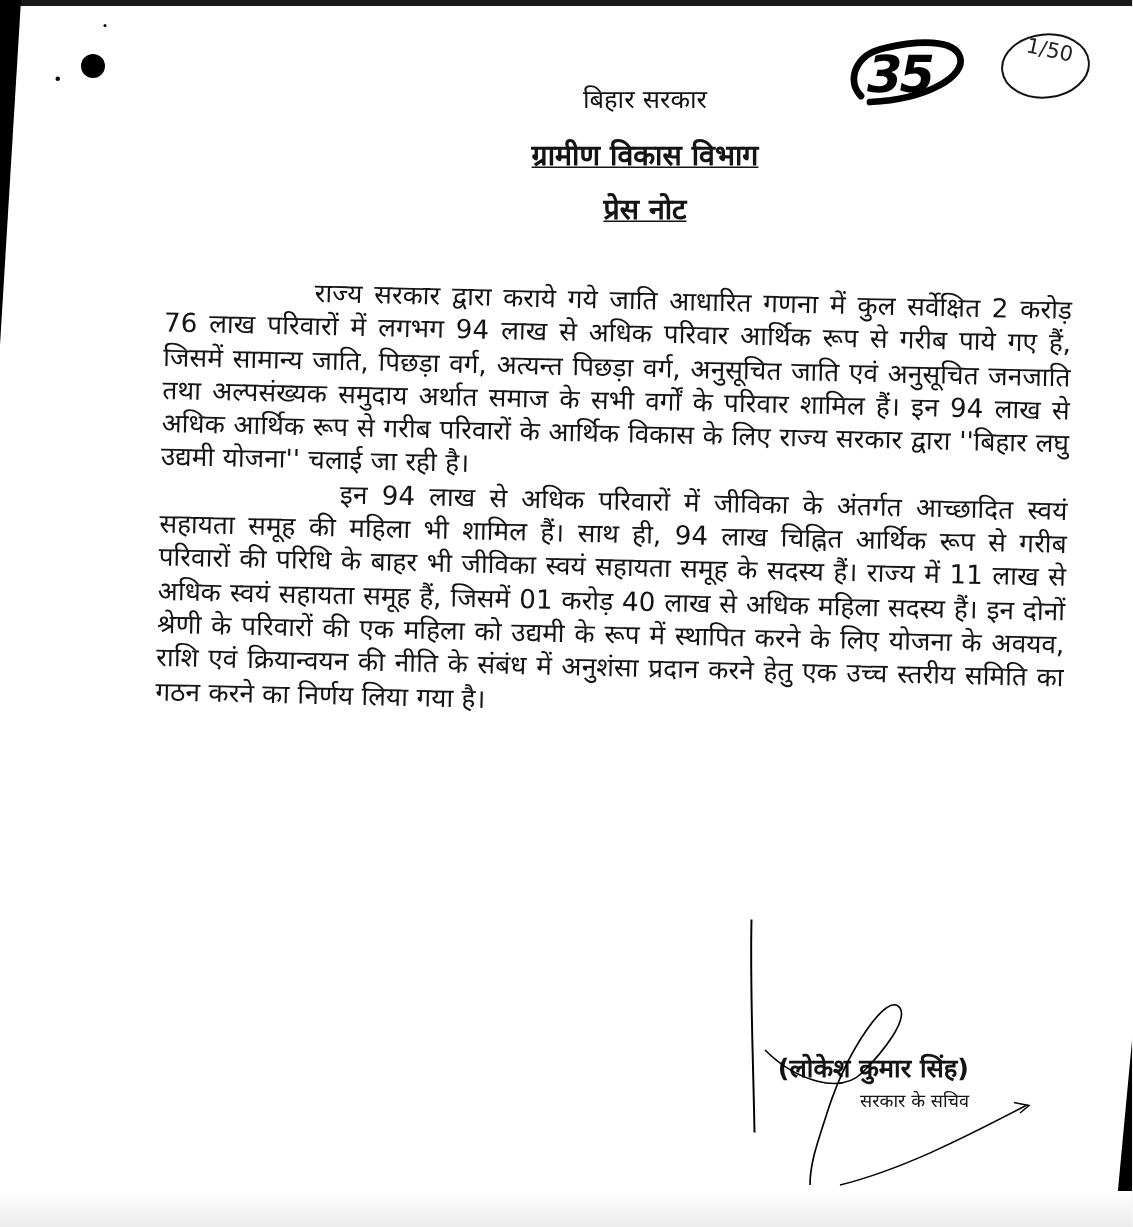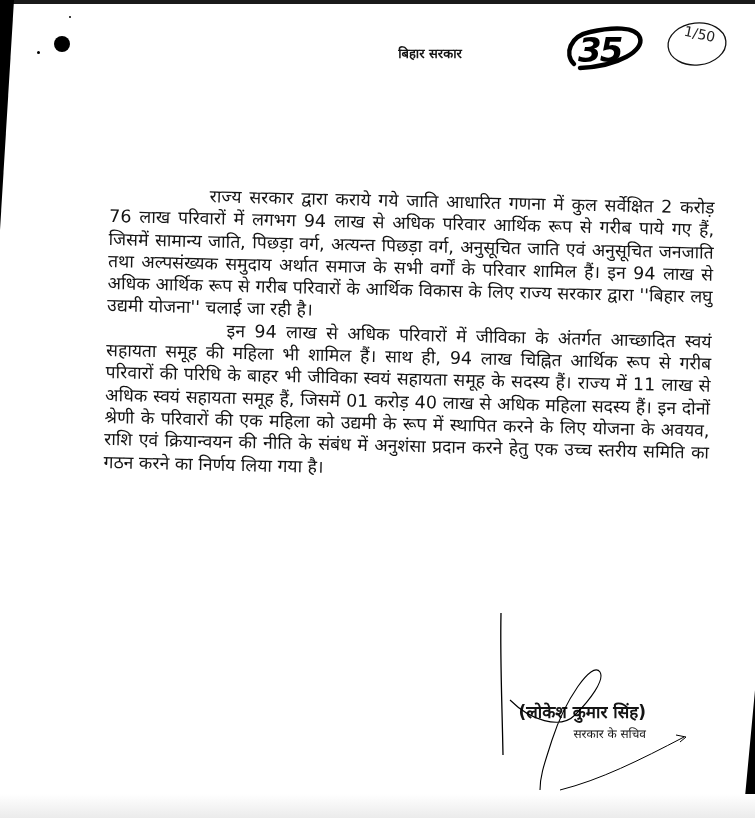--- a/index.html
+++ b/index.html
@@ -62,23 +62,23 @@
     background: #000;
   }
 
   .header {
     position: absolute;
     left: 300px; top: 40px;
     width: 260px;
     text-align: center;
   }
   .header .line1 {
-    font-size: 13px;
-    font-weight: bold;
-    margin-top: 4px;
+    font-size: 17px;
+    font-weight: normal;
+    margin-top: 14px;
     height: 30px;
   }
   .header .line2 {
     font-size: 19px;
     font-weight: bold;
     text-decoration: underline;
     margin-top: 6px;
     height: 30px;
   }
   .header .line3 {
@@ -166,20 +166,22 @@
   <div class="left-edge"></div>
   <div class="right-edge"></div>
   <div class="bottom-shade"></div>
 
   <div class="punch-hole"></div>
   <div class="speck" style="left:37px;top:51px;"></div>
   <div class="speck" style="left:69px;top:16px;width:2px;height:2px;"></div>
 
   <div class="header">
     <div class="line1">बिहार सरकार</div>
+    <div class="line2">ग्रामीण विकास विभाग</div>
+    <div class="line3">प्रेस नोट</div>
   </div>
 
   <div class="page-number">
     <svg width="90" height="52" viewBox="0 0 90 52">
       <path d="M14 40 C 4 30, 10 12, 30 8 C 52 3, 76 2, 80 14 C 84 26, 60 42, 20 44" fill="none" stroke="#000" stroke-width="4.5" stroke-linecap="round"></path>
     </svg>
     <span class="mark">35</span>
   </div>
 
   <div class="folio">

